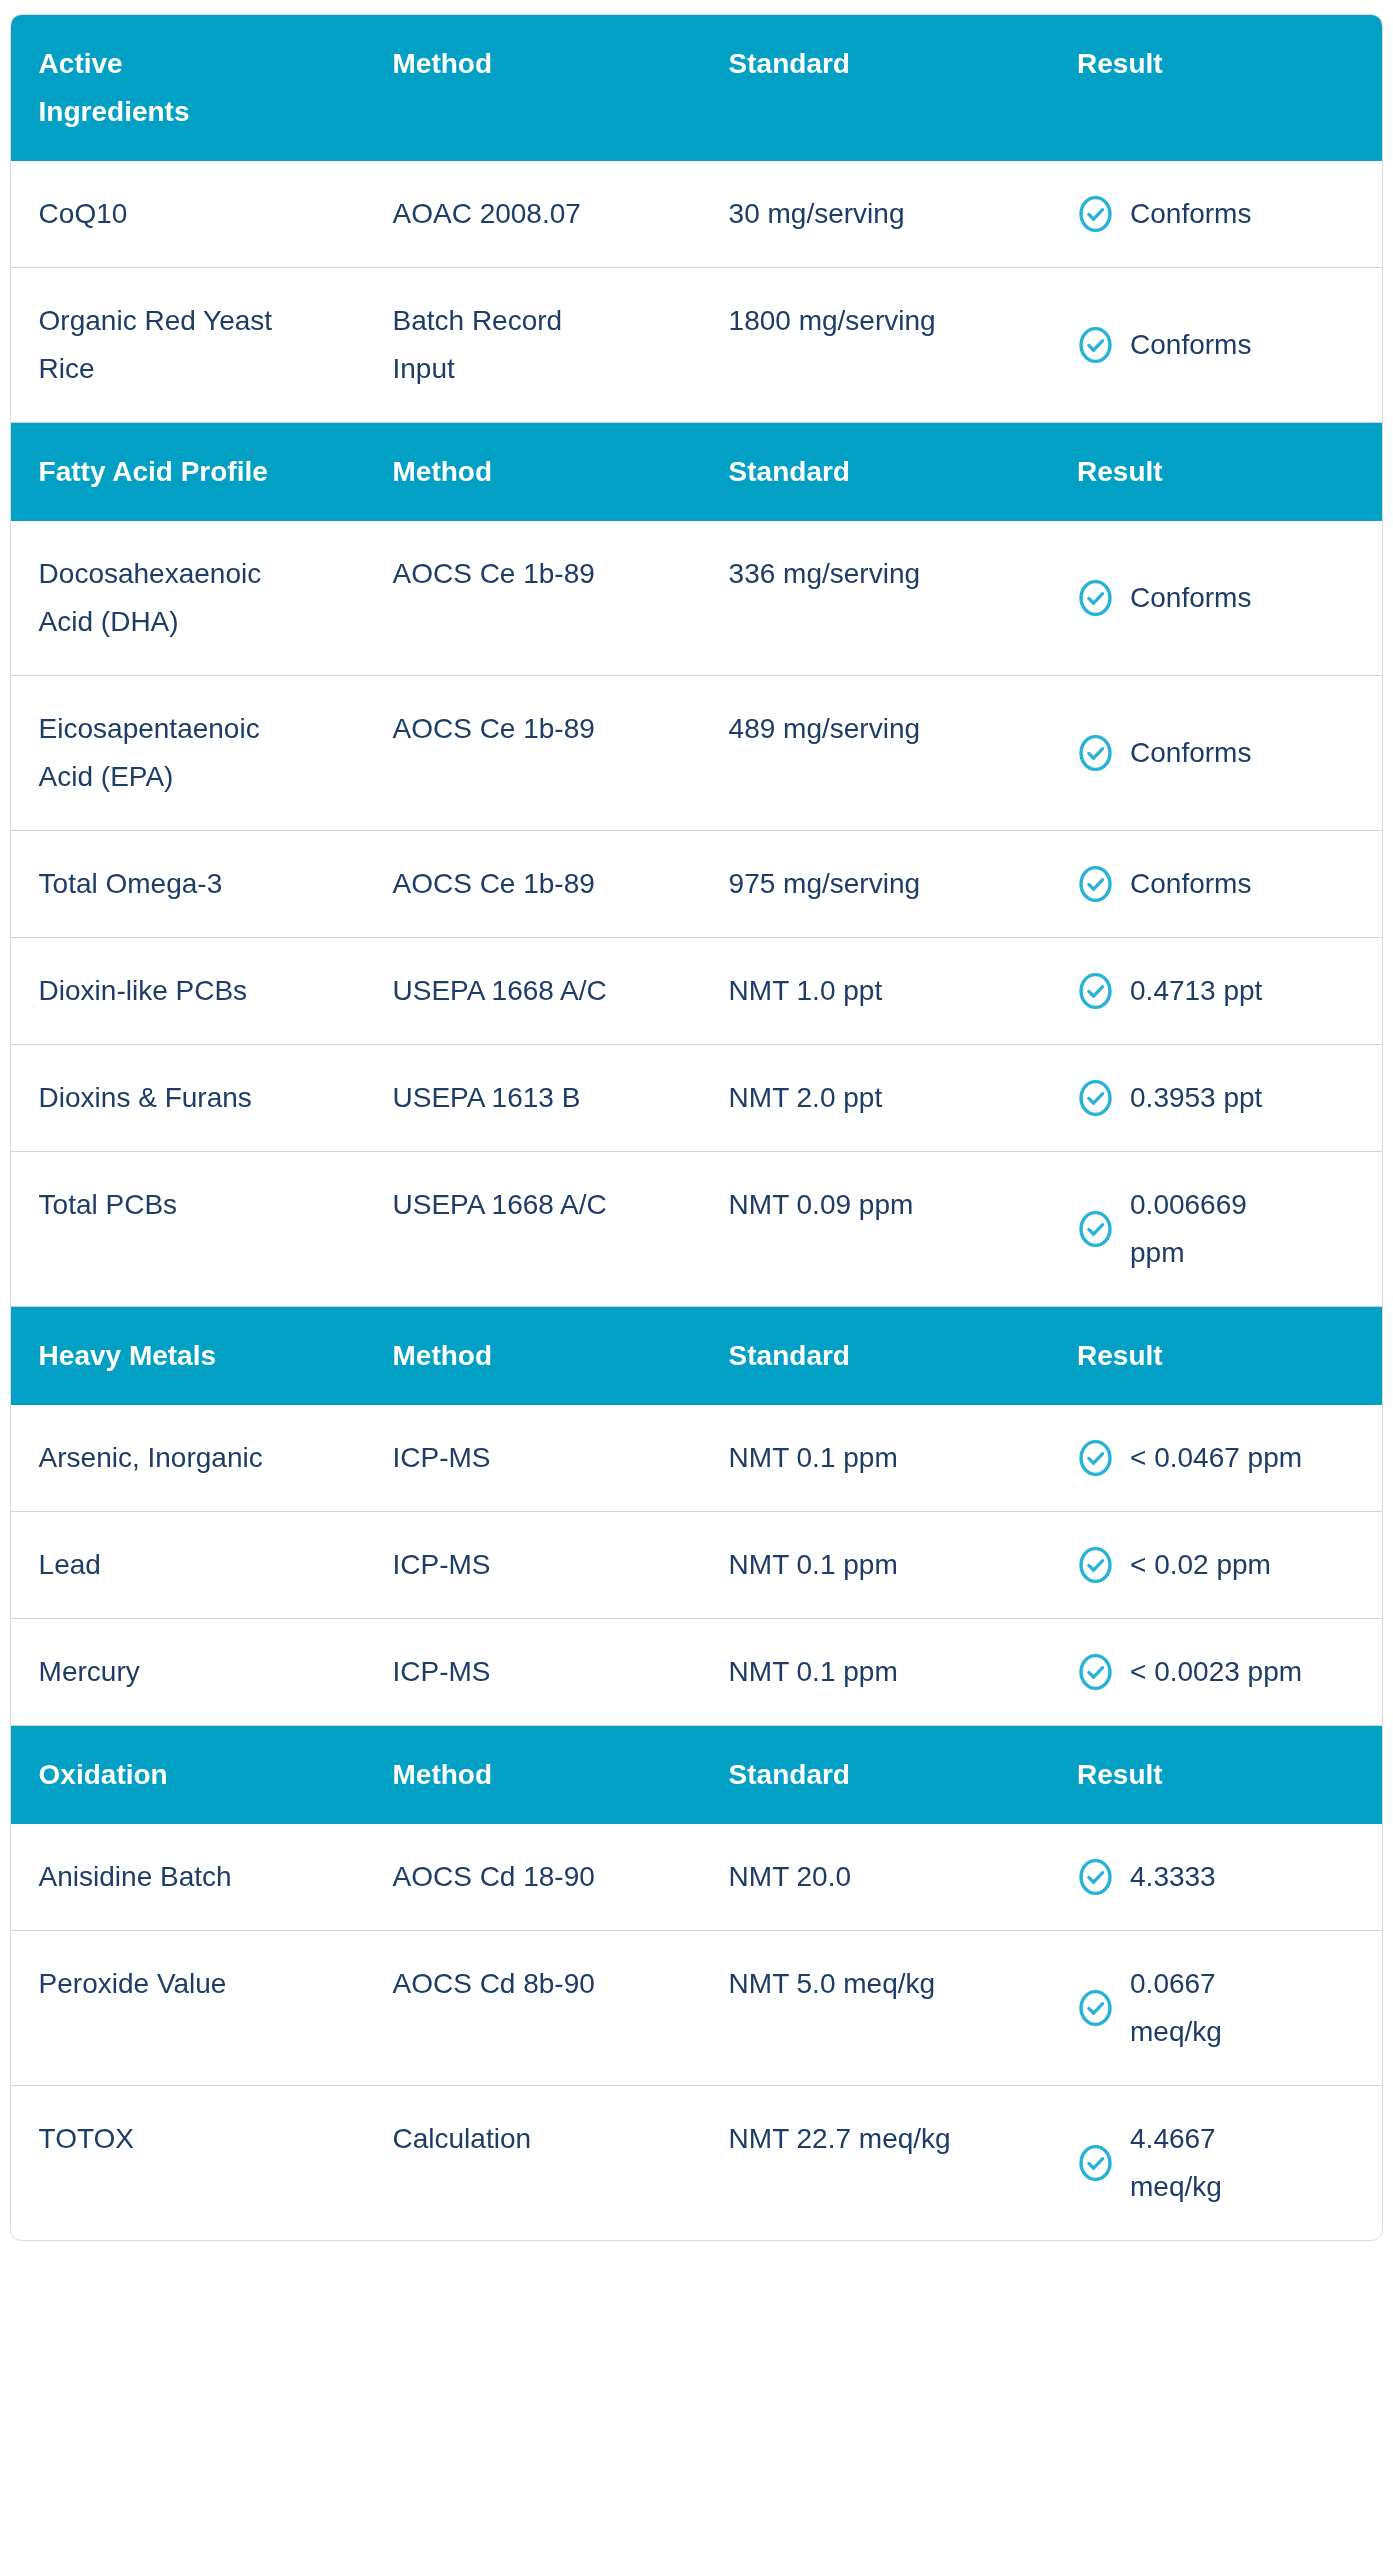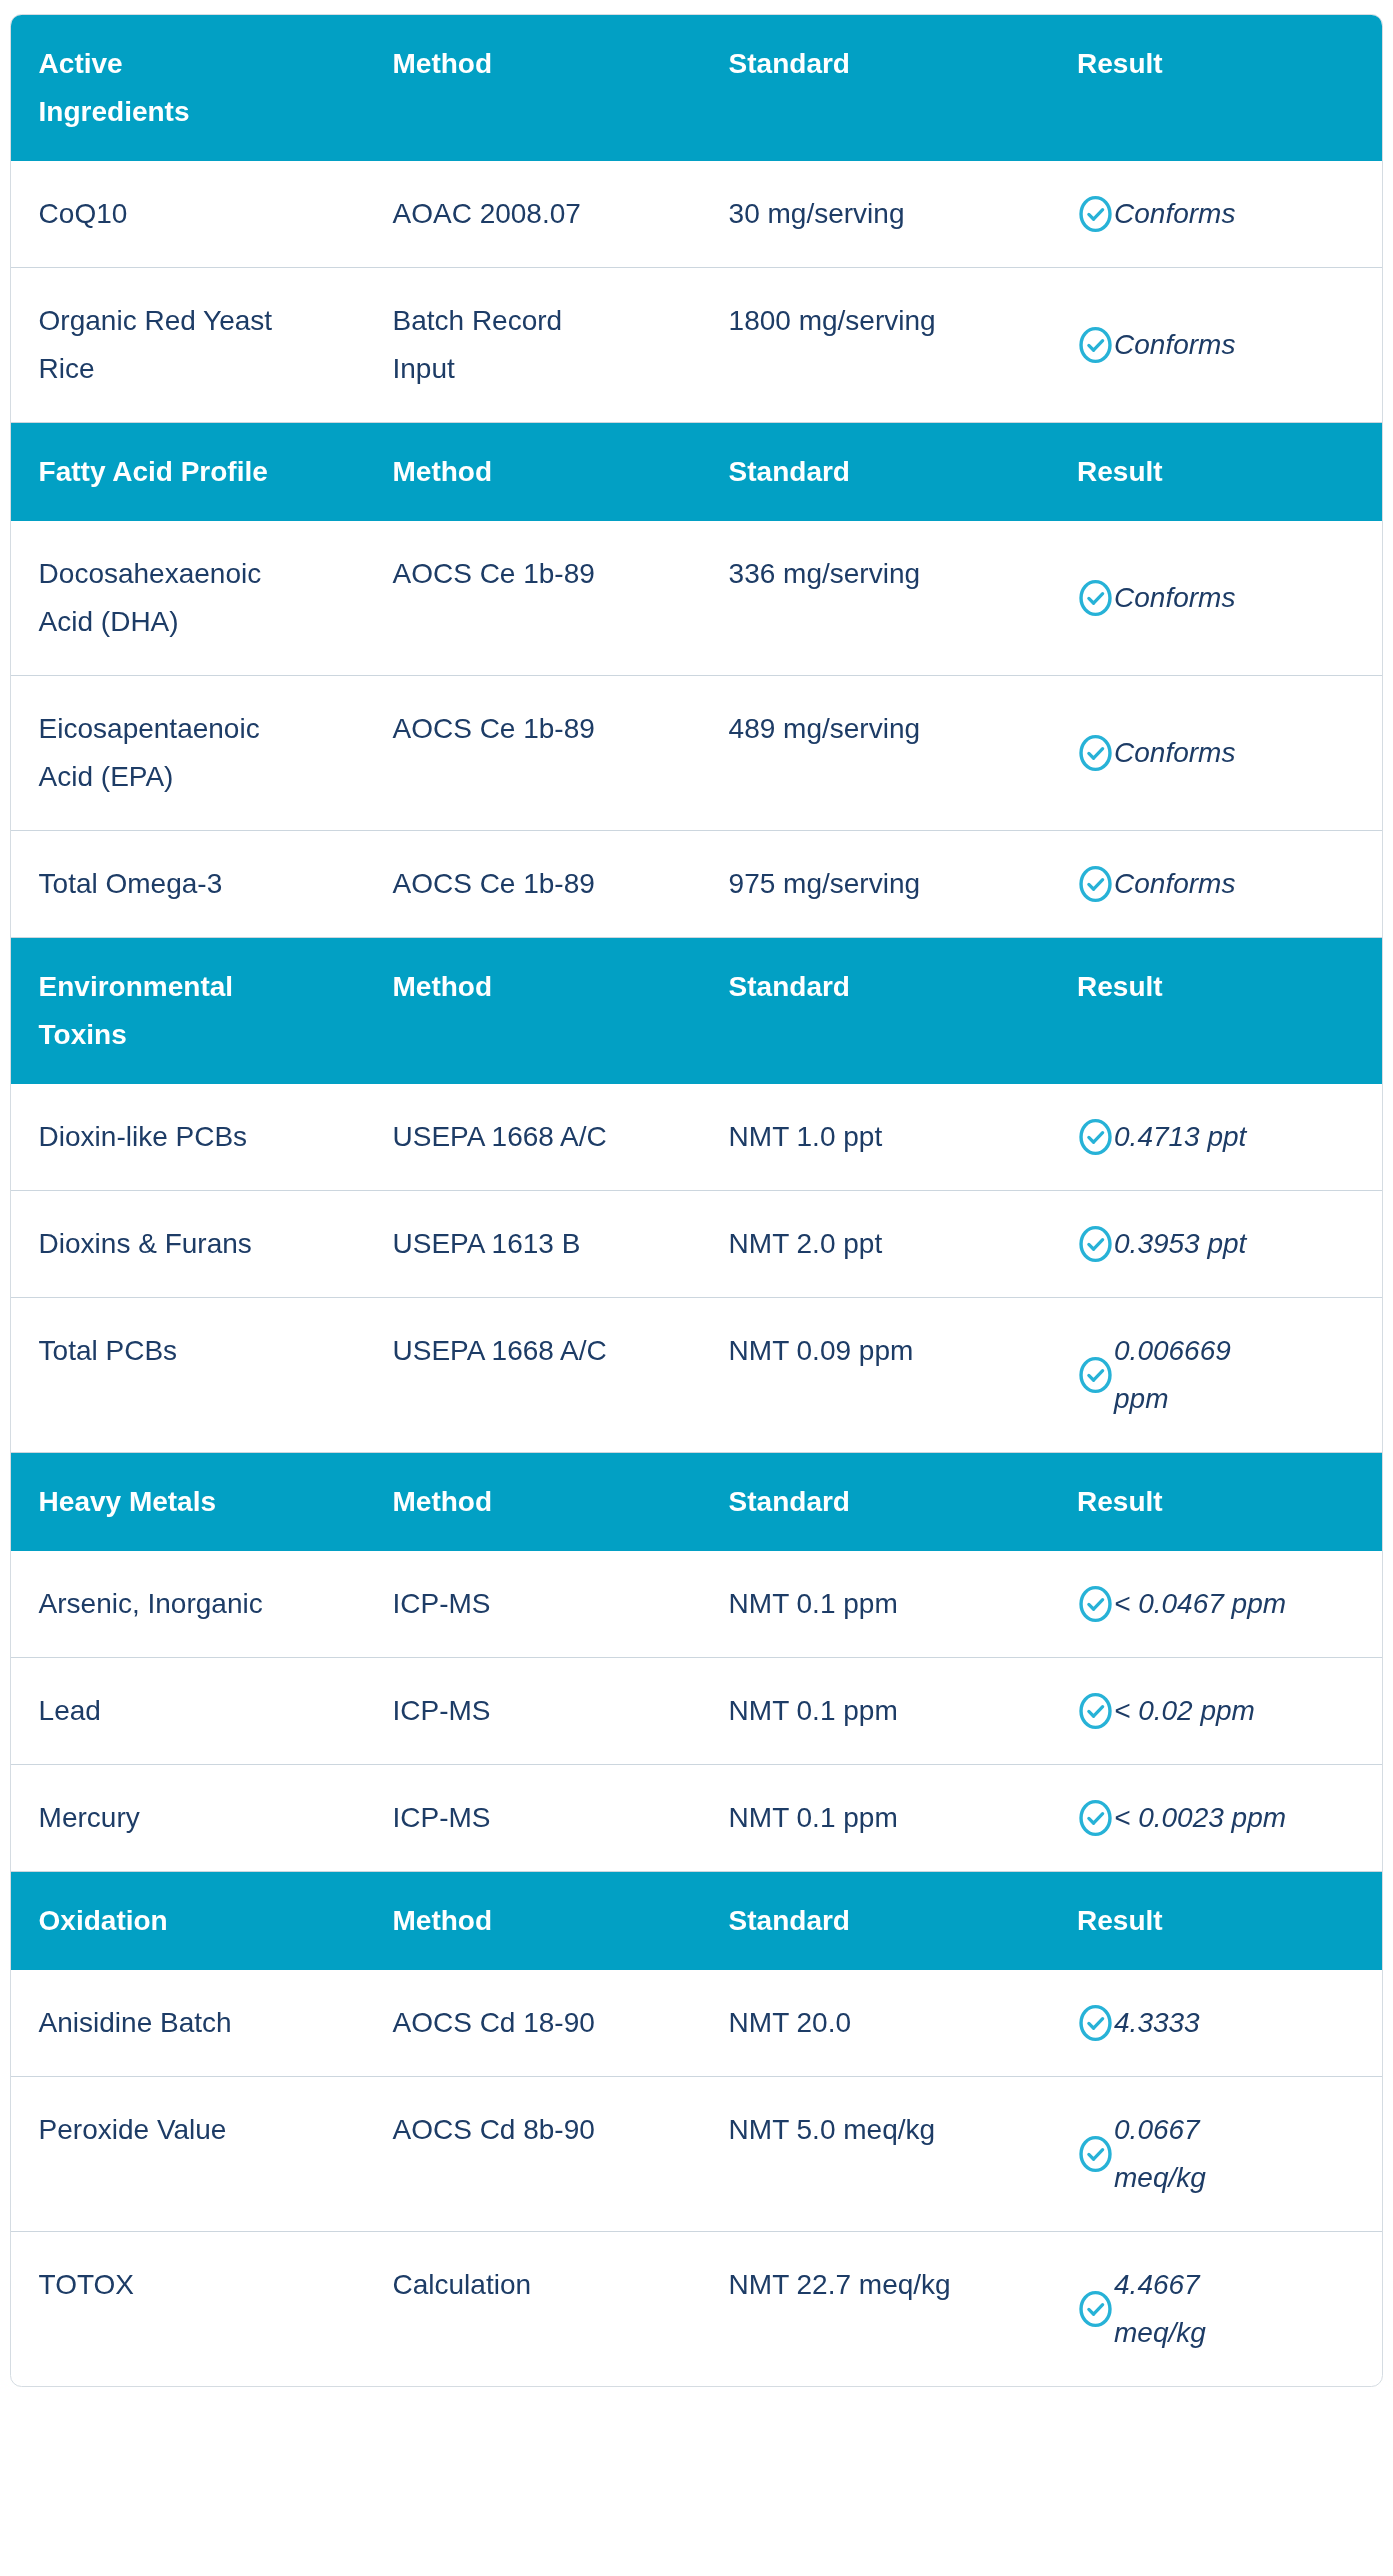--- a/index.html
+++ b/index.html
@@ -55,22 +55,21 @@
     max-width:233px;
   }
   td.c-name{padding-right:79px;}
   td.c-method{padding-right:78px;}
   tr.data-row{border-bottom:1.9px solid var(--row-border);}
   tr.data-row:last-child{border-bottom:none;}
   td.c-result{vertical-align:middle;}
   .result-inner{
     display:flex;
     align-items:center;
-    gap:0;
-    font-style:italic;
+    gap:16px;
   }
   .check{
     flex-shrink:0;
     color:var(--icon-cyan);
     display:block;
   }
   .result-text{
     display:inline-block;
     max-width:175px;
   }
@@ -169,26 +168,20 @@
       <span class="result-inner">
         <svg class="check" width="37" height="40" viewBox="0 0 38 42" aria-hidden="true">
           <ellipse cx="19" cy="21" rx="15.2" ry="17.2" fill="none" stroke="currentColor" stroke-width="3.6"></ellipse>
           <path d="M12 21.5 L17 26.5 L26.5 16.5" fill="none" stroke="currentColor" stroke-width="3.4" stroke-linecap="round" stroke-linejoin="round"></path>
         </svg>
         <span class="result-text">Conforms</span>
       </span>
     </td>
   </tr>
 
-  <tr class="section-header">
-    <th><span class="section-title">Environmental Toxins</span></th>
-    <th>Method</th>
-    <th>Standard</th>
-    <th>Result</th>
-  </tr>
 
   <tr class="data-row">
     <td class="c-name">Dioxin-like PCBs</td>
     <td class="c-method">USEPA 1668 A/C</td>
     <td class="c-standard">NMT 1.0 ppt</td>
     <td class="c-result">
       <span class="result-inner">
         <svg class="check" width="37" height="40" viewBox="0 0 38 42" aria-hidden="true">
           <ellipse cx="19" cy="21" rx="15.2" ry="17.2" fill="none" stroke="currentColor" stroke-width="3.6"></ellipse>
           <path d="M12 21.5 L17 26.5 L26.5 16.5" fill="none" stroke="currentColor" stroke-width="3.4" stroke-linecap="round" stroke-linejoin="round"></path>

